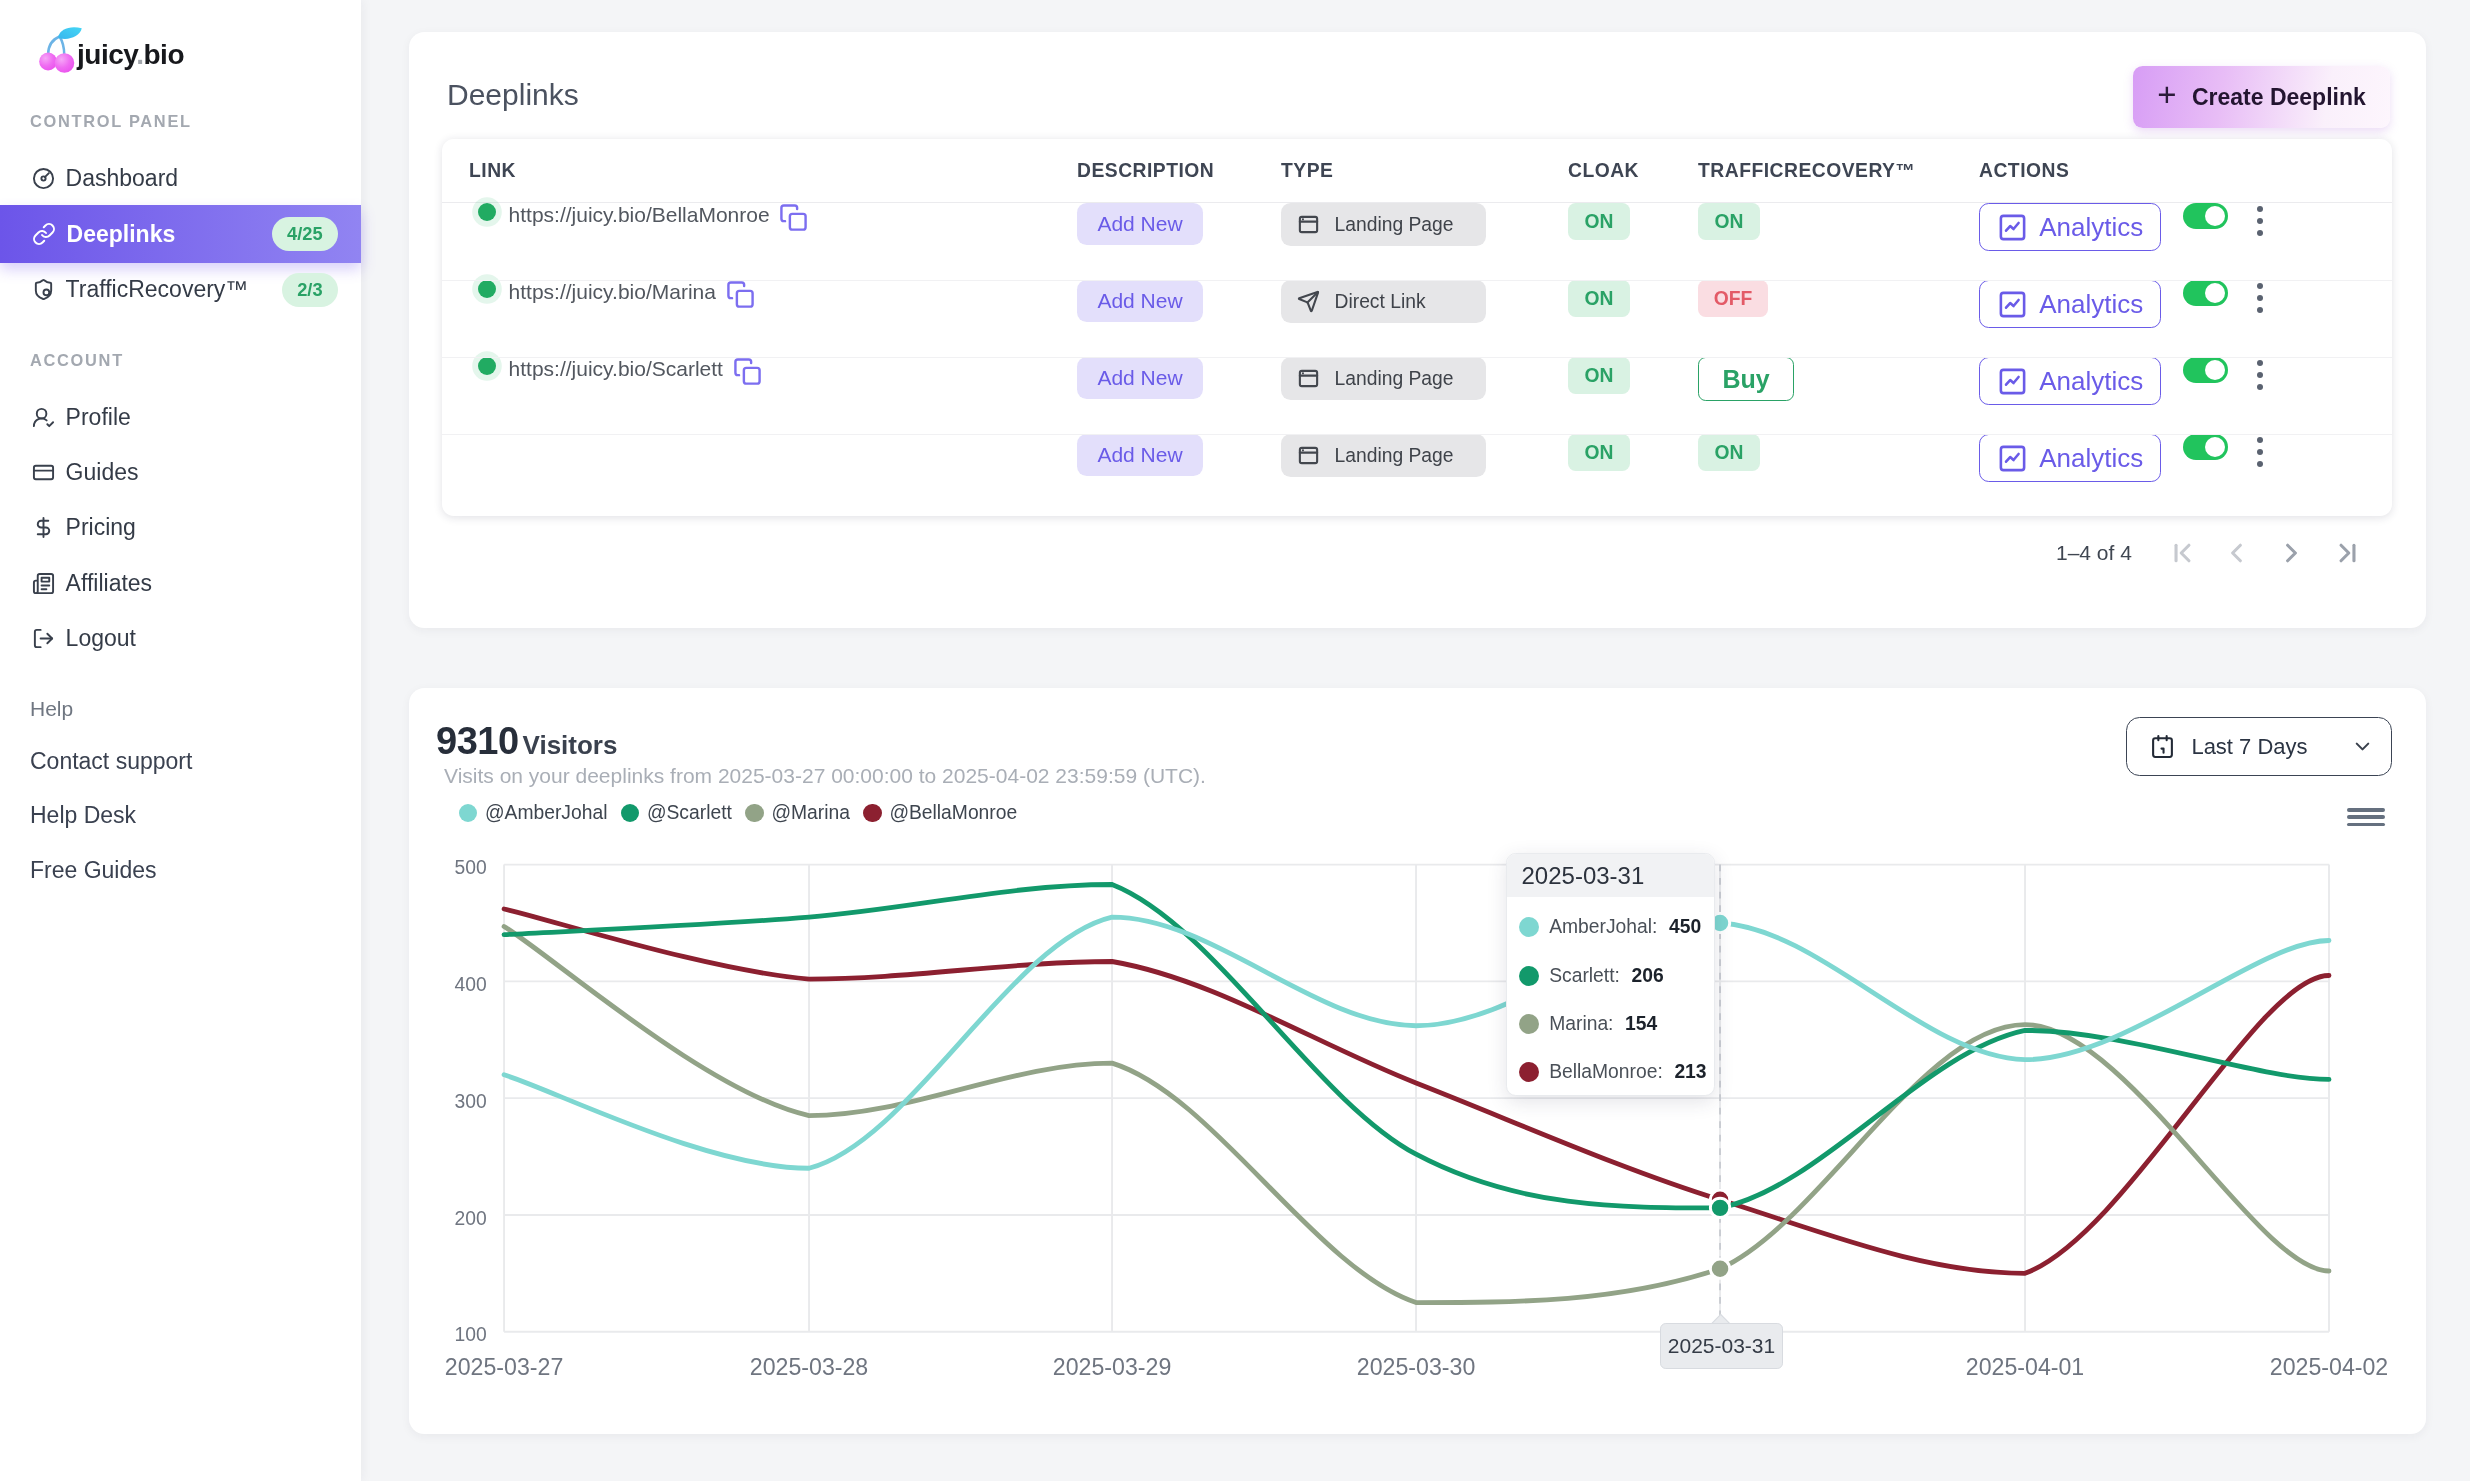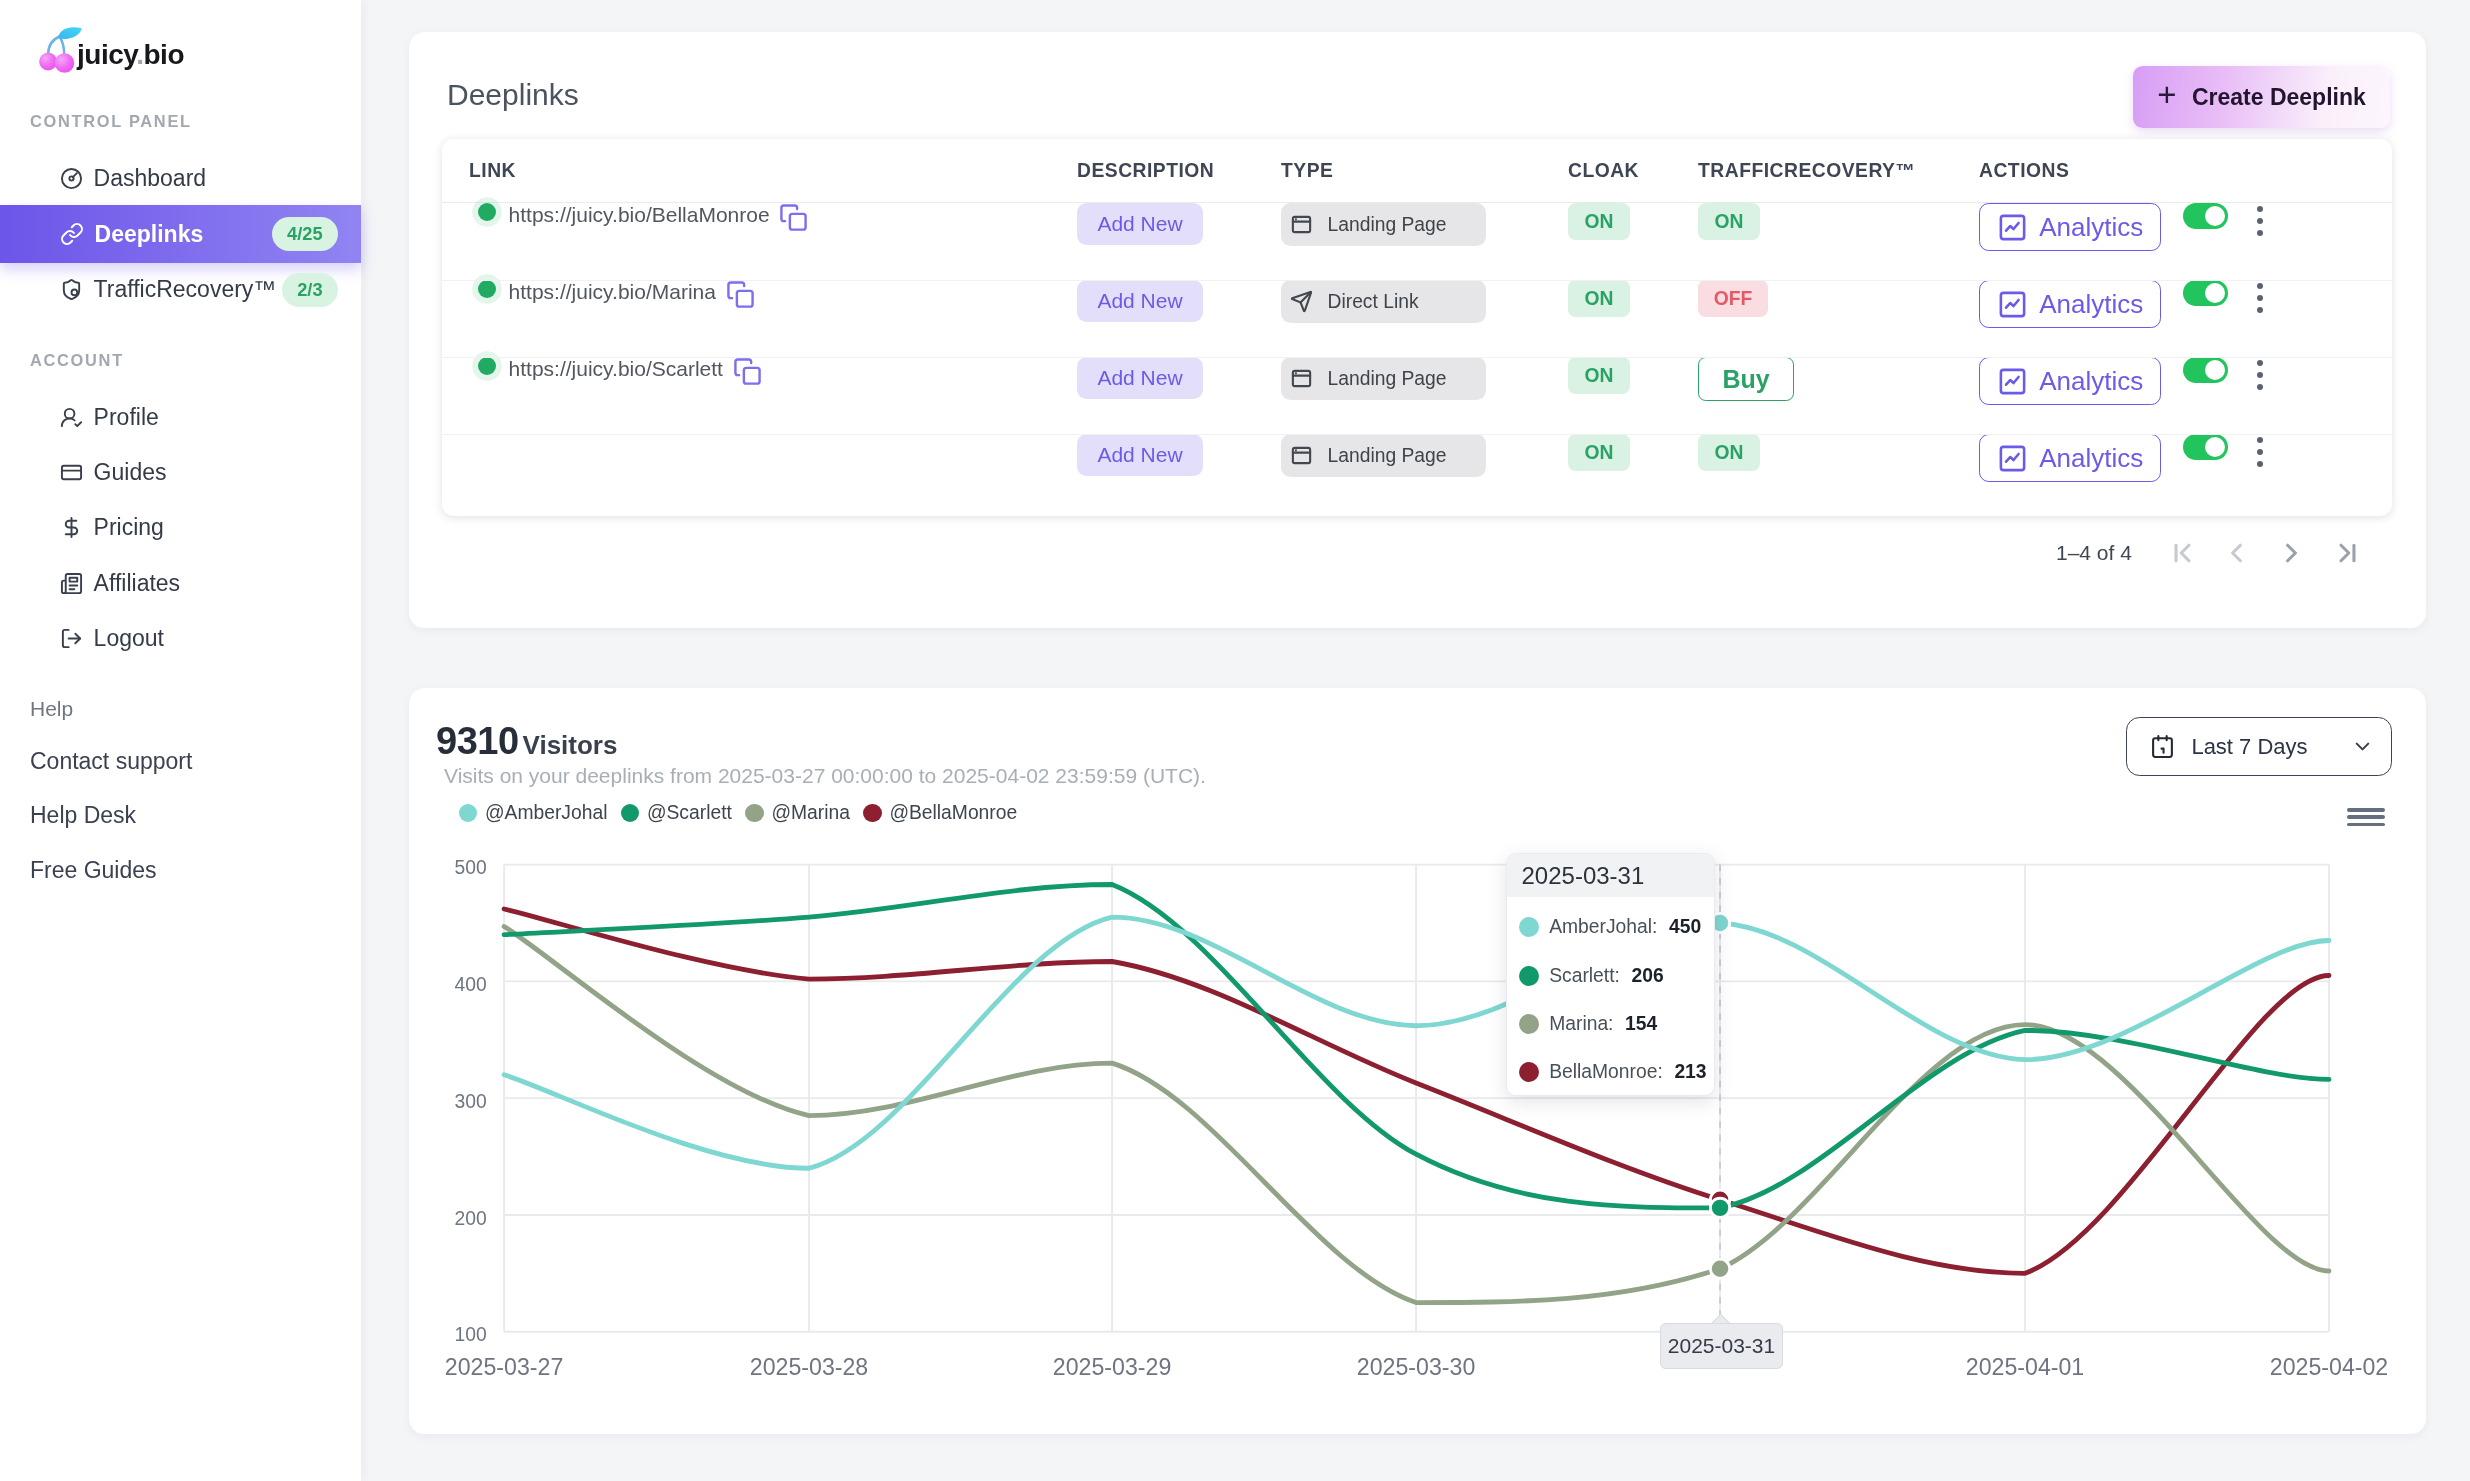--- a/index.html
+++ b/index.html
@@ -2,21 +2,21 @@
 <html><head>
 <meta charset="utf-8">
 <style>
 * { margin:0; padding:0; box-sizing:border-box; }
 html,body { width:2471px; height:1481px; background:#f4f5f7; font-family:"Liberation Sans", sans-serif; overflow:hidden; position:relative; }
 .sidebar { position:absolute; left:0; top:0; width:361px; height:1481px; background:#fff; box-shadow:1.9px 0 9.7px rgba(30,30,60,.05); z-index:5; }
 .logo { position:absolute; left:37px; top:24px; width:193px; height:54px; }
 .logo-text { position:absolute; left:40px; top:14.5px; font-size:28px; font-weight:bold; color:#17181c; letter-spacing:-0.5px; }
 .logo-text .dot { color:#a3a7ad; }
 .sec-label { position:absolute; left:30px; font-size:16.4px; color:#a3a8b0; font-weight:bold; letter-spacing:1.7px; }
-.nav-item { position:absolute; left:0; width:361px; height:55px; display:flex; align-items:center;padding-left:28px; }
+.nav-item { position:absolute; left:0; width:361px; height:55px; display:flex; align-items:center; }
 .nav-item svg { margin-left:32px; flex:none; }
 .nav-item .lbl { margin-left:10.6px; font-size:23px; color:#343b47; white-space:nowrap; }
 .nav-active { background:linear-gradient(90deg,#6c55e9,#9184f2); box-shadow:0 6.8px 13.5px rgba(124,92,240,.3); }
 .nav-active .lbl { color:#fff; font-weight:bold; }
 .badge { position:absolute; right:23px; top:50%; transform:translateY(-50%); background:#d8f3e1; color:#2aa266; font-size:18.3px; font-weight:bold; border-radius:17.4px; height:34px; display:flex; align-items:center; padding:0 15.4px; }
 .help-item { position:absolute; left:30px; font-size:23px; color:#3a4150; }
 .card { position:absolute; left:409px; width:2017px; background:#fff; border-radius:15.4px; box-shadow:0 2.9px 9.7px rgba(30,30,60,.05); }
 #card1 { top:32px; height:596px; }
 #card2 { top:688px; height:746px; }
 .card-title { position:absolute; left:38px; top:46px; font-size:30px; color:#4b5260; }
@@ -26,21 +26,21 @@
 .thead { position:absolute; top:0; left:0; width:100%; height:64px; border-bottom:1.9px solid #ebebee; }
 .th { position:absolute; top:0; height:64px; display:flex; align-items:center; font-size:19.3px; font-weight:bold; color:#3e4553; letter-spacing:0.5px; white-space:nowrap; }
 .trow { position:absolute; left:0; width:100%; height:77px; }
 .trow + .trow { }
 .rowline { position:absolute; left:0; width:100%; height:0; border-top:1.9px solid #f1f1f3; }
 .cell { position:absolute; top:0; height:77px; display:flex; }
 .gdot { width:18.3px; height:18.3px; border-radius:50%; background:#21ab62; box-shadow:0 0 0 5.8px rgba(34,180,100,.12); margin-left:8.7px; }
 .url { font-size:21px; color:#52575f; margin-left:12.6px; white-space:nowrap; }
 .copy { margin-left:9.7px; }
 .addnew { width:126px; height:42px; background:#e3dffb; color:#6a5be8; border-radius:9.7px; font-size:21px; display:flex; align-items:center; justify-content:center; }
-.typechip { width:205px; height:43px; background:#e6e6e8; border-radius:9.7px; display:flex; align-items:center; padding-left:9px; font-size:19.3px; color:#3f434a; white-space:nowrap; }
+.typechip { width:205px; height:43px; background:#e6e6e8; border-radius:9.7px; display:flex; align-items:center; padding-left:16px; font-size:19.3px; color:#3f434a; white-space:nowrap; }
 .typechip svg { margin-right:14.5px; flex:none; }
 .onchip { width:62px; height:37px; background:#d9f2e3; color:#2aa266; font-weight:bold; font-size:19.3px; border-radius:7.7px; display:flex; align-items:center; justify-content:center; }
 .offchip { width:70px; height:37px; background:#fadde2; color:#e35a67; font-weight:bold; font-size:19.3px; border-radius:7.7px; display:flex; align-items:center; justify-content:center; }
 .buybtn { width:96px; height:44px; background:#fff; border:1.9px solid #2aa266; color:#2aa266; font-weight:bold; font-size:25px; border-radius:7.7px; display:flex; align-items:center; justify-content:center; }
 .anabtn { width:182px; height:48px; border:1.9px solid #6a5be8; border-radius:9.7px; color:#6a5be8; font-size:26px; display:flex; align-items:center; justify-content:center; }
 .anabtn svg { margin-right:11.6px; }
 .toggle { width:45px; height:26px; border-radius:13.5px; background:#21c45d; position:relative; }
 .toggle::after { content:""; position:absolute; right:2.9px; top:2.9px; width:20px; height:20px; border-radius:50%; background:#fff; }
 .kebab { display:flex; flex-direction:column; align-items:center; }
 .kebab i { width:6.3px; height:6.3px; border-radius:50%; background:#5a6270; margin:2.9px 0; }

